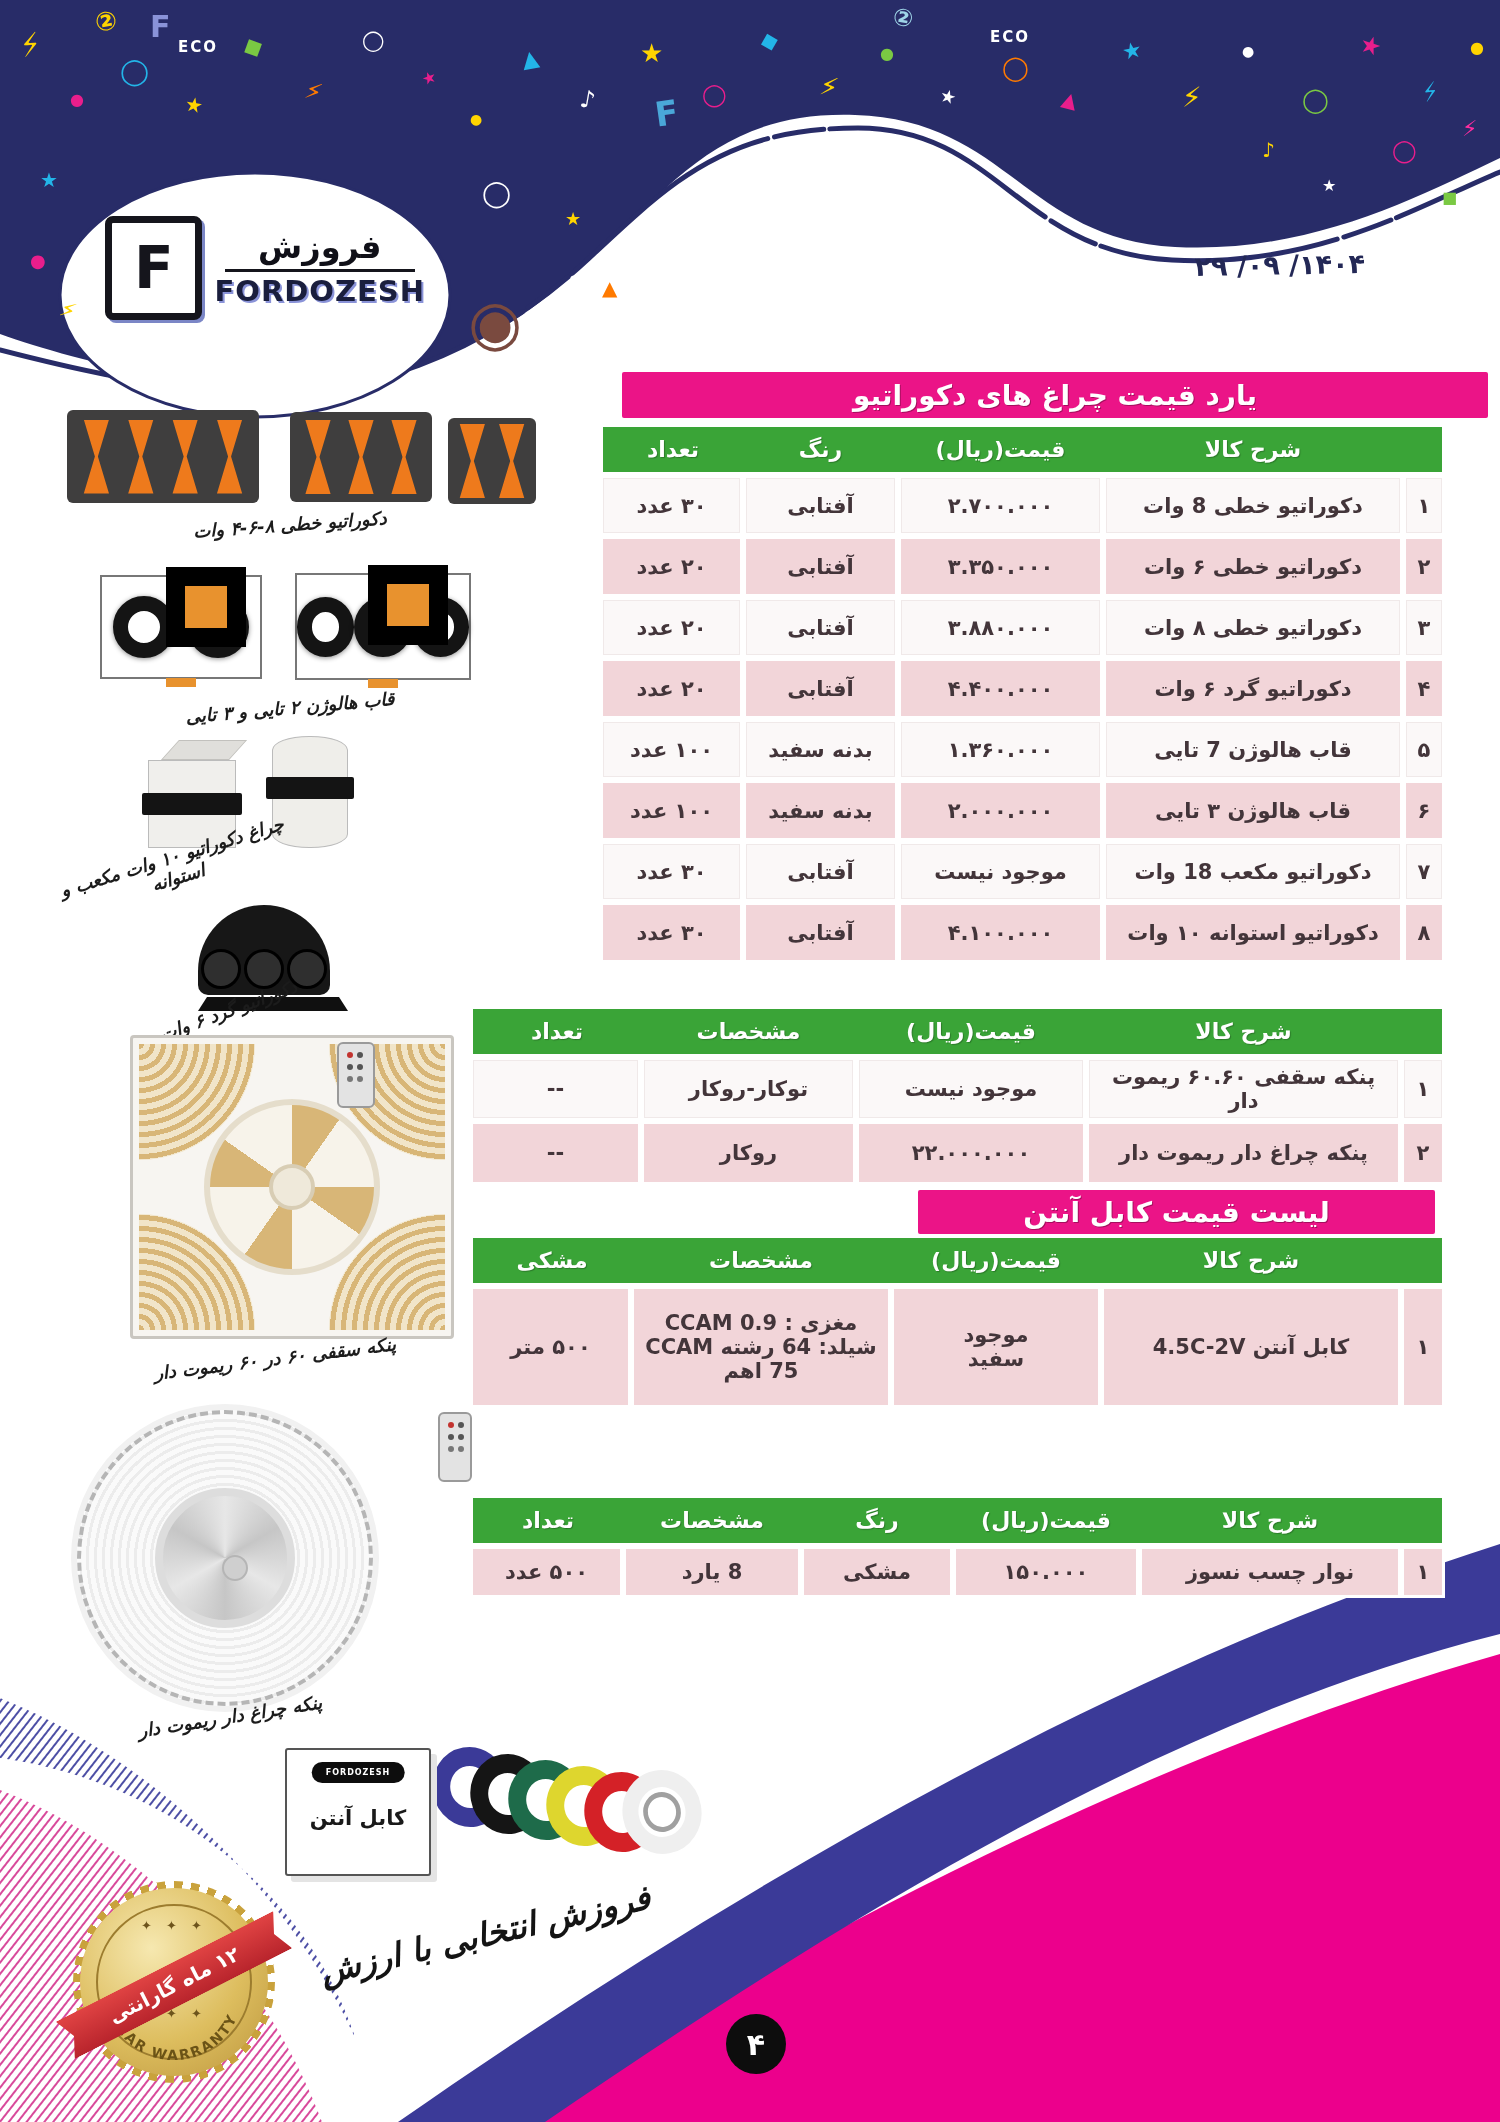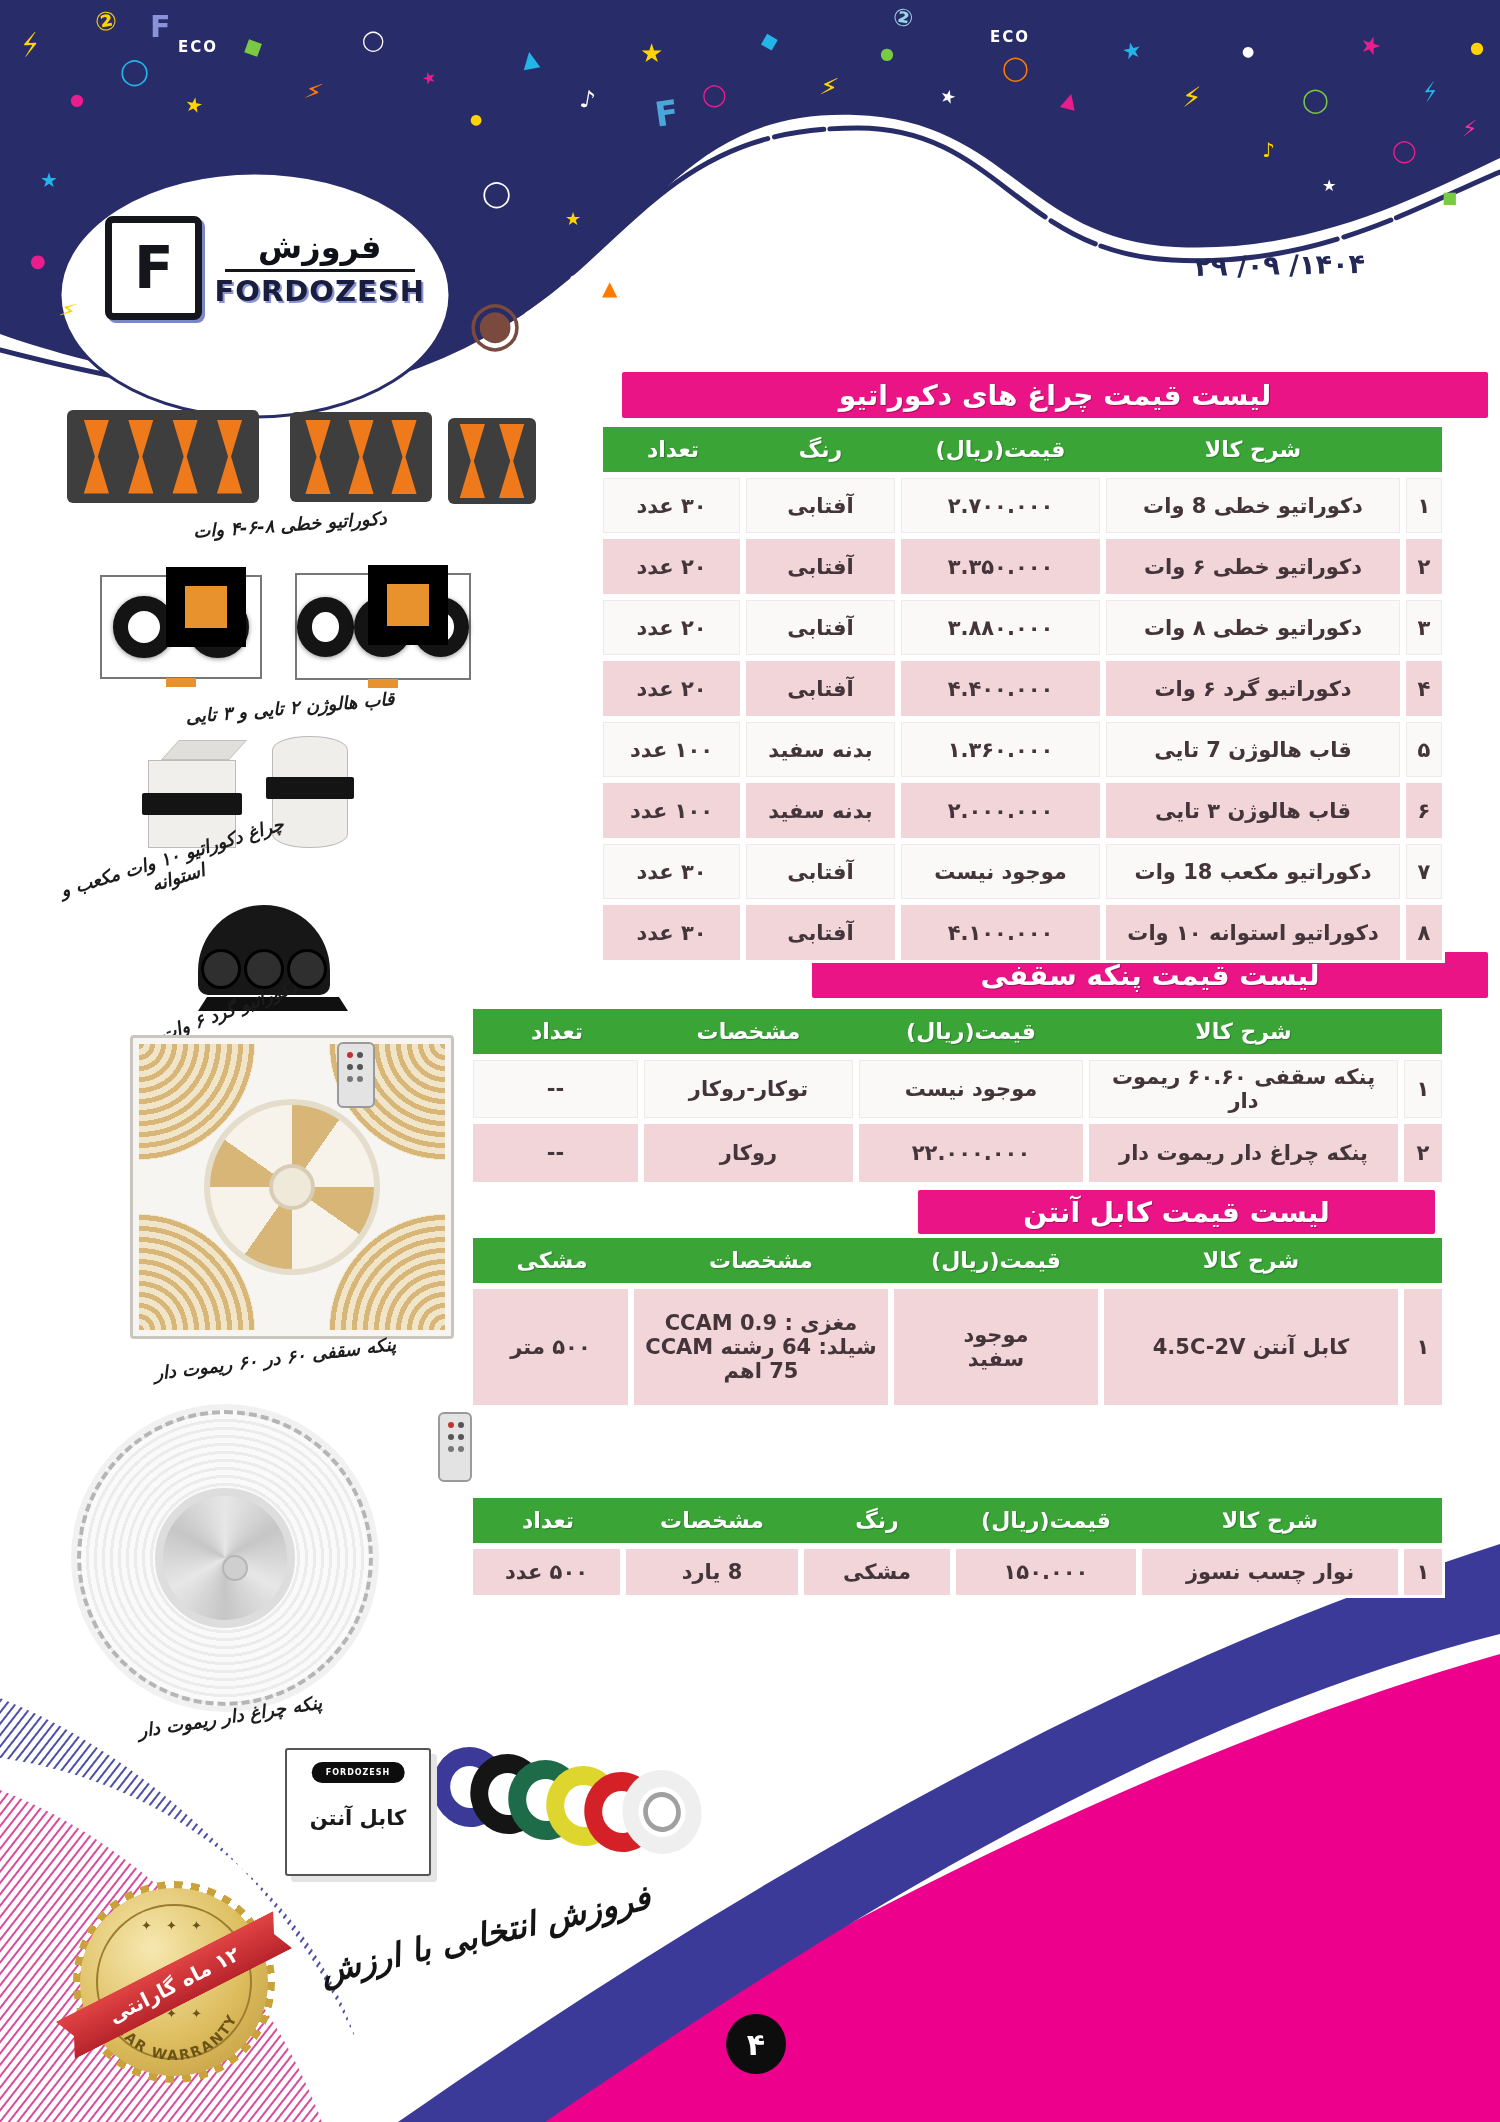--- a/index.html
+++ b/index.html
@@ -186,22 +186,21 @@
     <div class="logo-f">F</div>
     <div class="logo-txt">
       <div class="logo-fa">فروزش</div>
       <div class="logo-rule"></div>
       <div class="logo-en">FORDOZESH</div>
     </div>
   </div>
 
   <div class="doc-date">۱۴۰۴/ ۰۹/ ۲۹</div>
 
-  <div class="sec-banner b1">لیست قیمت چراغ های دکوراتیو</div>
-  <div class="sec-banner b2">لیست قیمت پنکه سقفی</div>
+  <div class="sec-banner b1">یارد قیمت چراغ های دکوراتیو</div>
   <div class="sec-banner b3">لیست قیمت کابل آنتن</div>
 
   <table class="price t1">
       <colgroup>
         <col style="width: 42px;">
         <col style="width: 300px;">
         <col style="width: 205px;">
         <col style="width: 155px;">
         <col style="width: 143px;">
       </colgroup>

